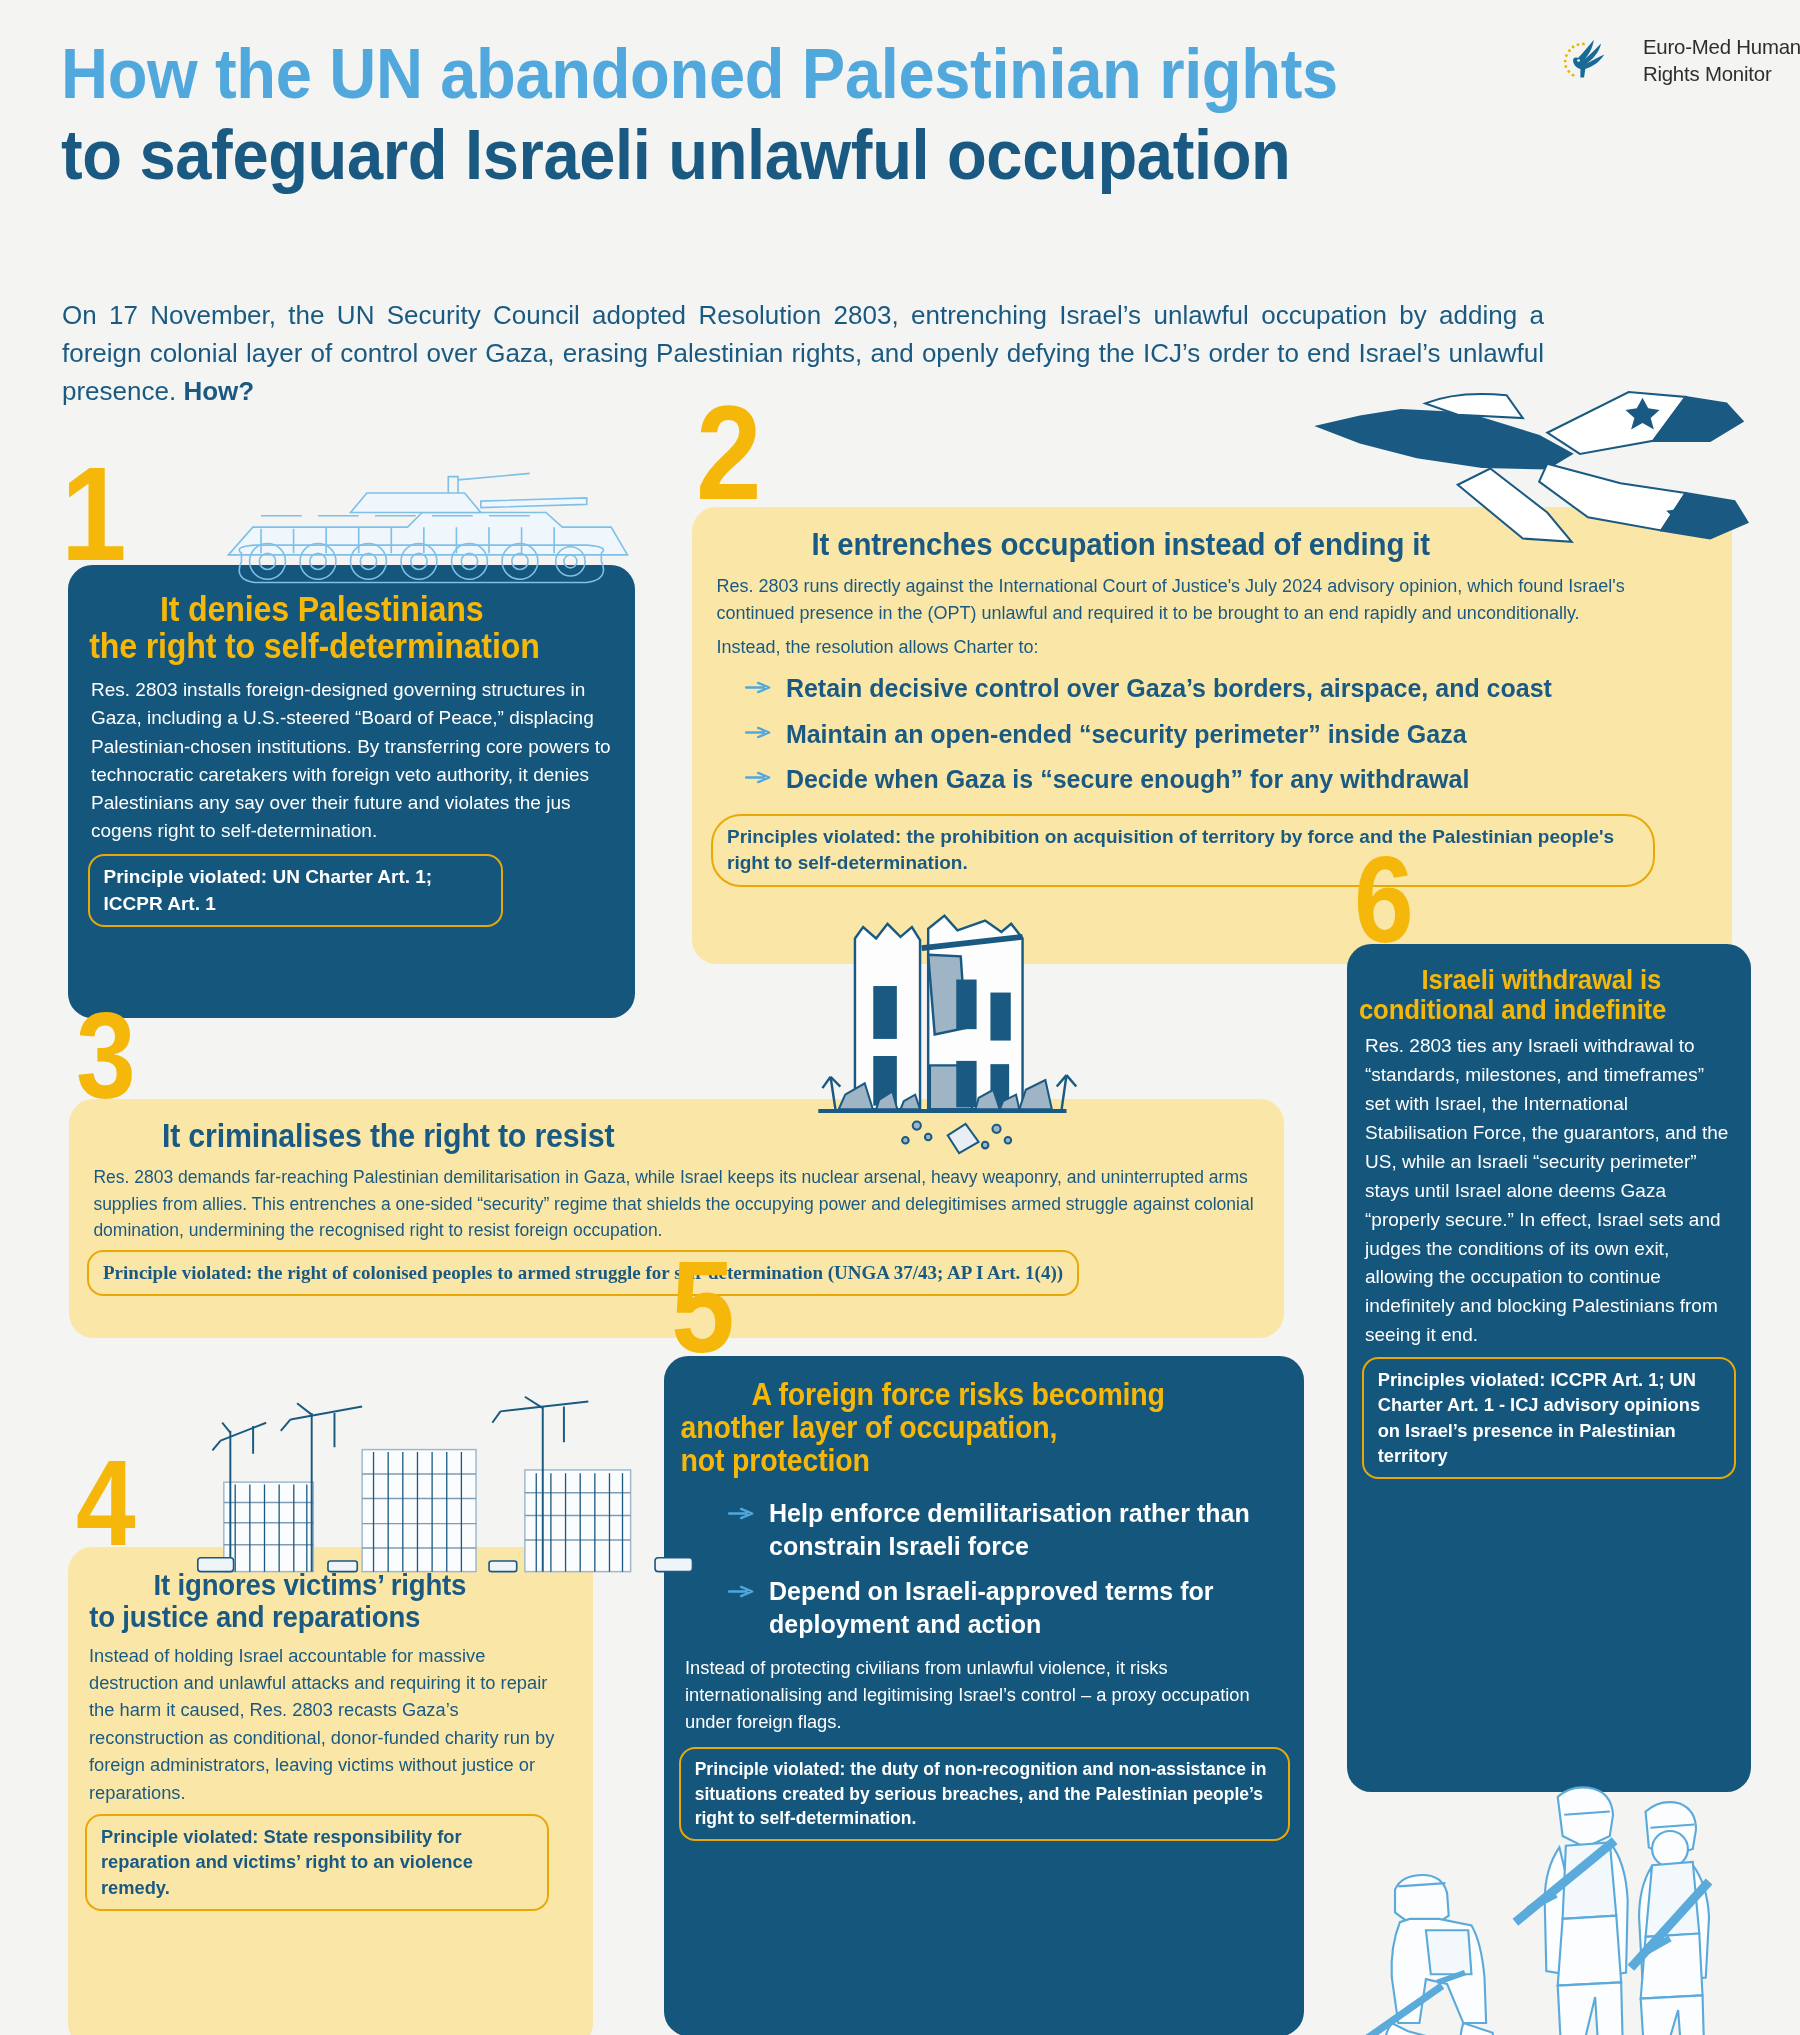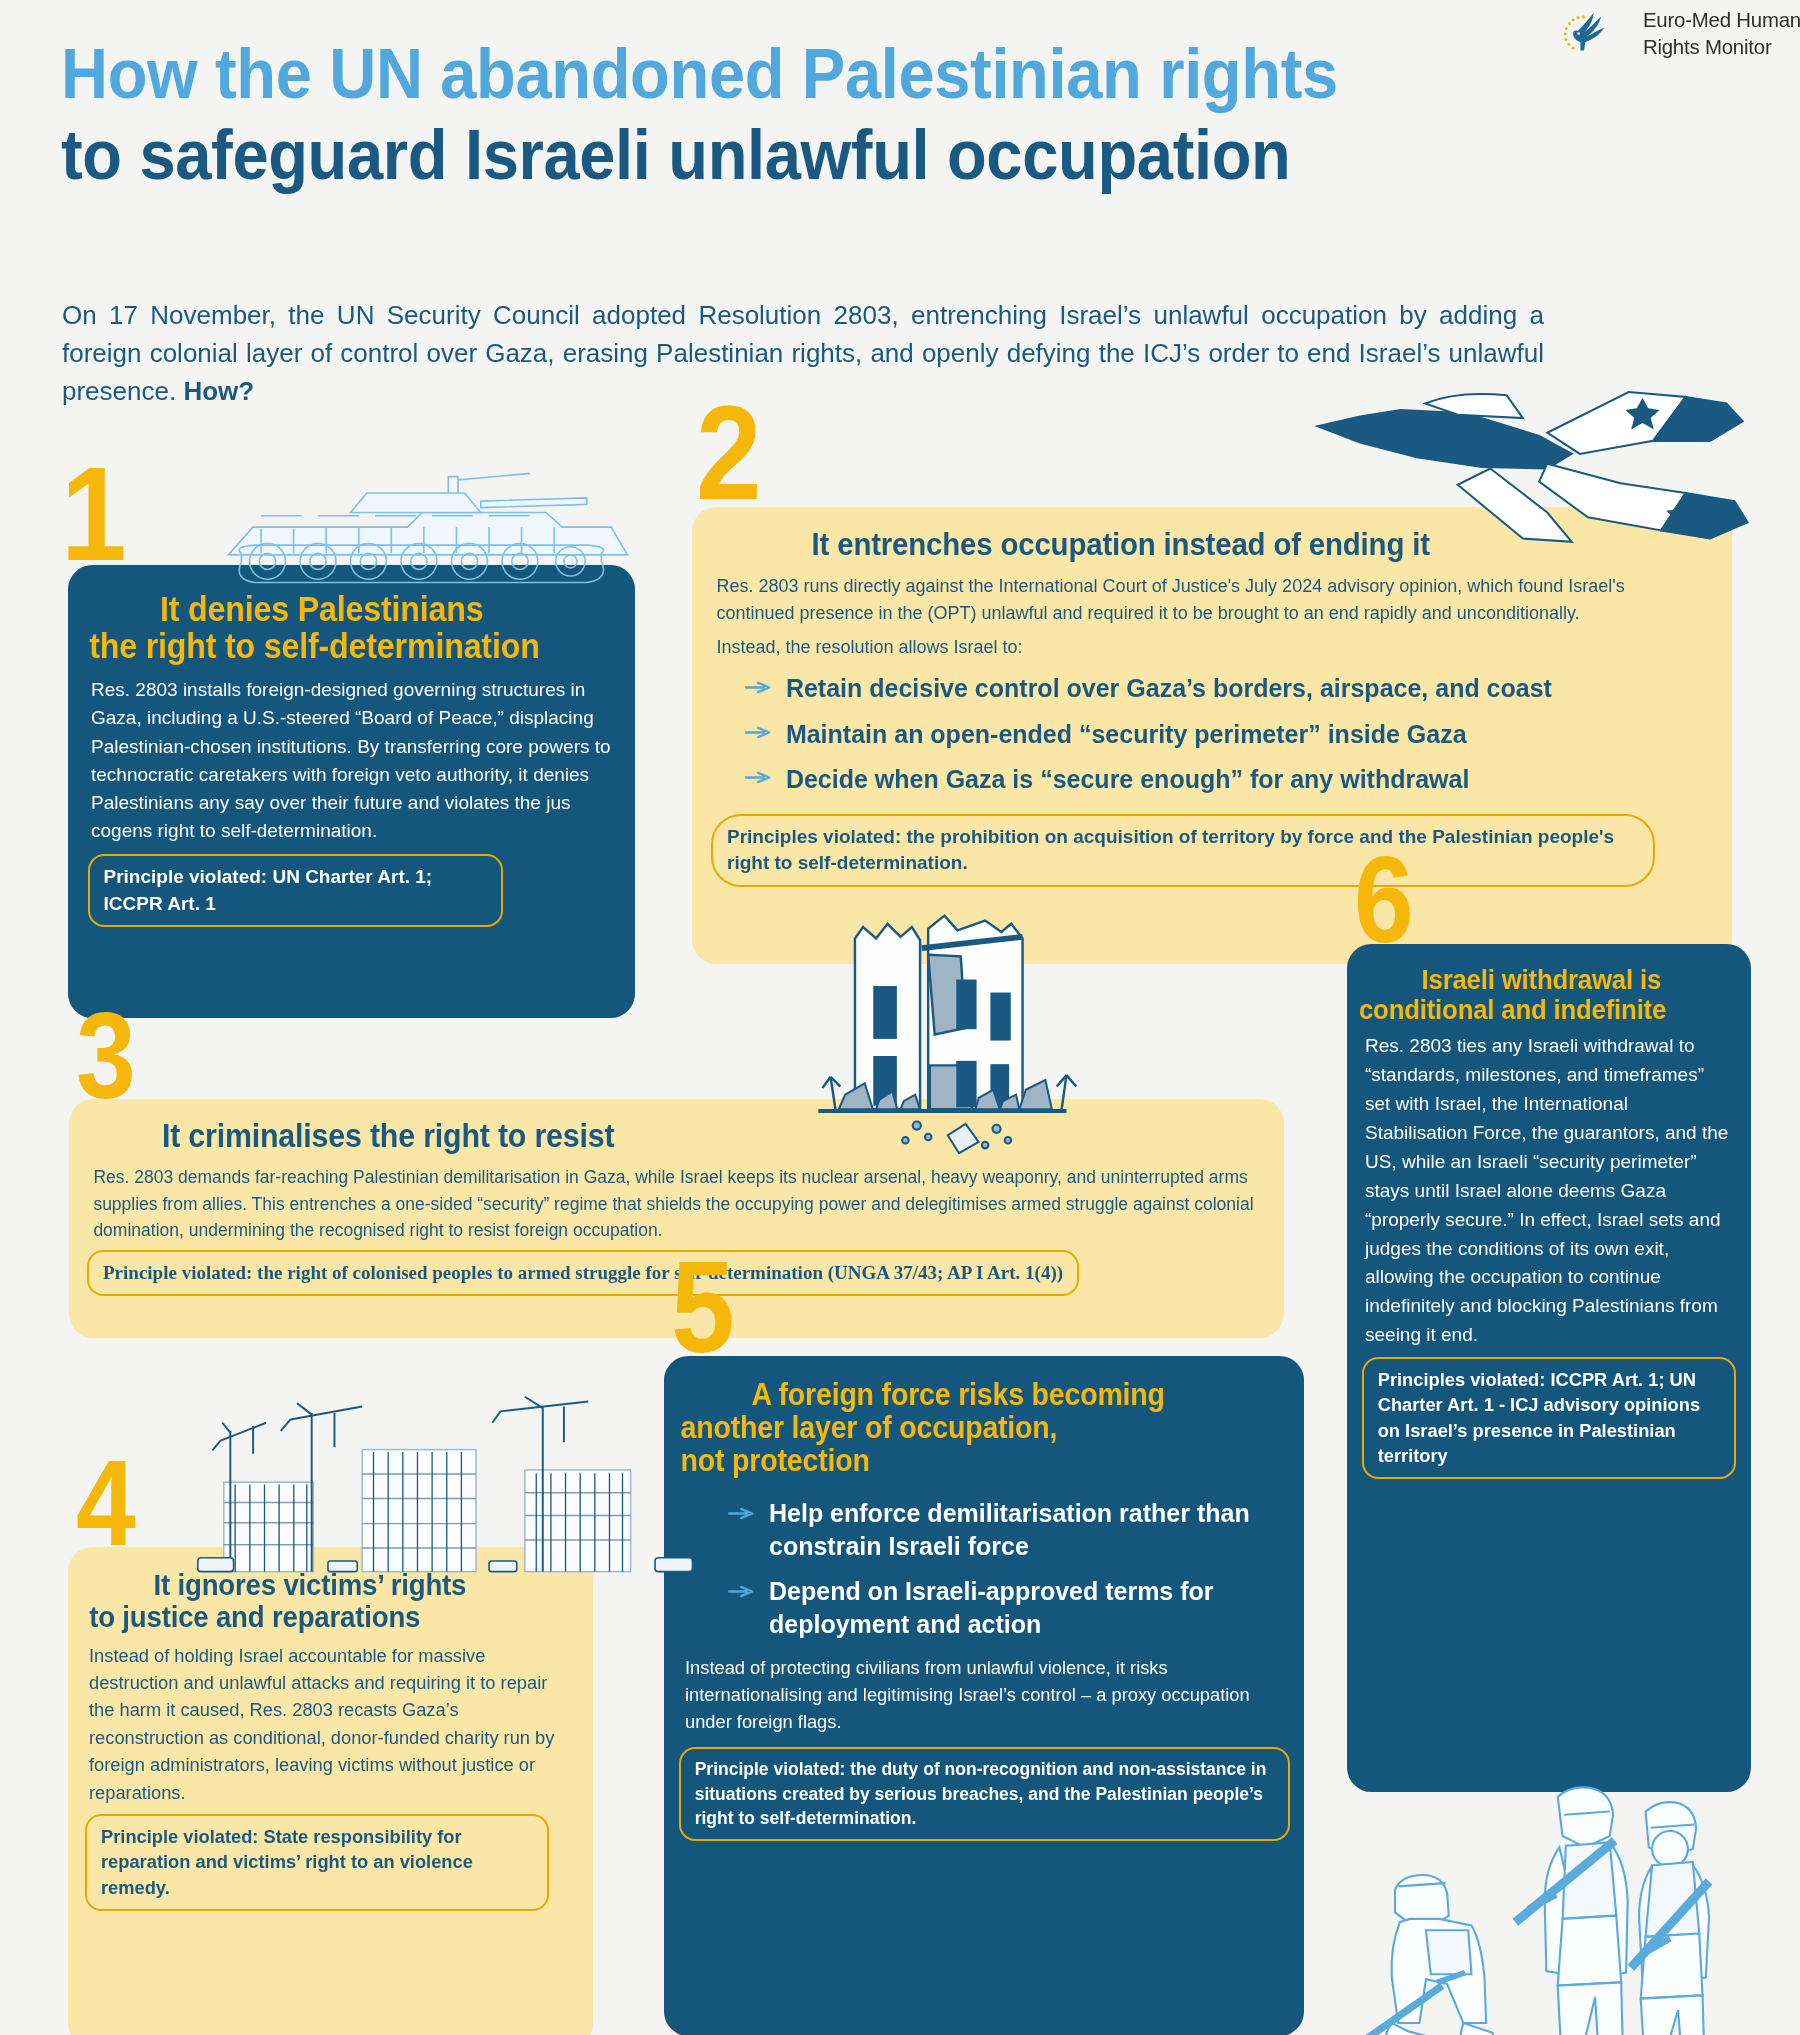--- a/index.html
+++ b/index.html
@@ -20,21 +20,21 @@
     font-size: 70px; font-weight: 700; color: #51a8dd;
     letter-spacing: -0.4px; line-height: 1.08;
     transform: scaleX(0.93); transform-origin: left center;
   }
   .title-l2 {
     font-family: "Liberation Sans Narrow", "Liberation Sans", sans-serif;
     font-size: 70px; font-weight: 700; color: #1a5a82;
     letter-spacing: -0.4px; line-height: 1.08; margin-top: 5.7px;
     transform: scaleX(0.93); transform-origin: left center;
   }
-  .logo { position: absolute; right: 0px; top: 3px; display: flex; align-items: center; gap: 26px; }
+  .logo { position: absolute; right: 0px; top: 30px; display: flex; align-items: center; gap: 26px; }
   .logo-mark { width: 61px; height: 61px; flex: none; }
   .logo-text { font-size: 20.4px; line-height: 1.28; color: #2e2e2e; font-weight: 400; letter-spacing: -0.2px; }
 
   .intro {
     position: absolute; left: 62px; top: 297px; width: 1482px;
     font-size: 26px; line-height: 1.46; color: #1a5a82;
     text-align: justify; font-weight: 400;
   }
   .intro b { font-weight: 700; }
 
@@ -301,21 +301,21 @@
     </div>
     <div class="body">Res. 2803 installs foreign-designed governing structures in Gaza, including a U.S.-steered “Board of Peace,” displacing Palestinian-chosen institutions. By transferring core powers to technocratic caretakers with foreign veto authority, it denies Palestinians any say over their future and violates the jus cogens right to self-determination.</div>
     <div class="principle">Principle violated: UN Charter Art. 1; ICCPR Art. 1</div>
   </div>
 
   <div class="card light" id="card2">
     <div class="numbadge">2</div>
     <div class="cardtitle">It entrenches occupation instead of ending it</div>
     <div class="body">
       <p>Res. 2803 runs directly against the International Court of Justice's July 2024 advisory opinion, which found Israel's continued presence in the (OPT) unlawful and required it to be brought to an end rapidly and unconditionally.</p>
-      <p>Instead, the resolution allows Israel to:</p>
+      <p>Instead, the resolution allows Charter to:</p>
       <div class="bullets">
         <div class="bullet">
           <span class="arrow">
             <svg viewBox="0 0 60 28" width="28" height="13">
                 <path d="M2 14 L40 14 M28 4 L52 14 L28 24" stroke="#51a8dd" stroke-width="5" fill="none" stroke-linecap="round" stroke-linejoin="round"></path>
               </svg>
           </span>
           <span class="btext">Retain decisive control over Gaza’s borders, airspace, and coast</span>
         </div>
         <div class="bullet">

